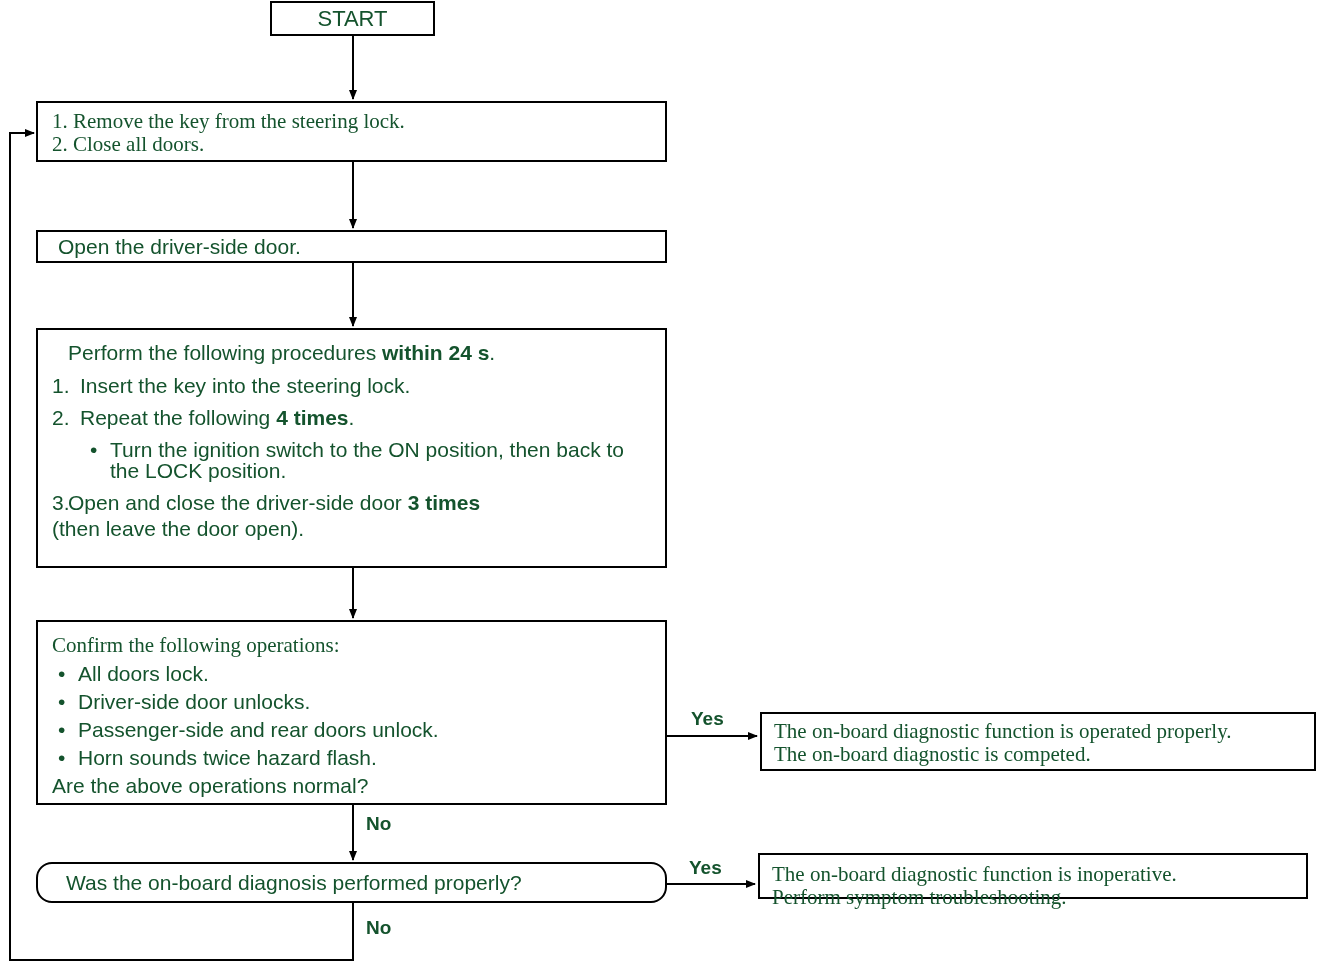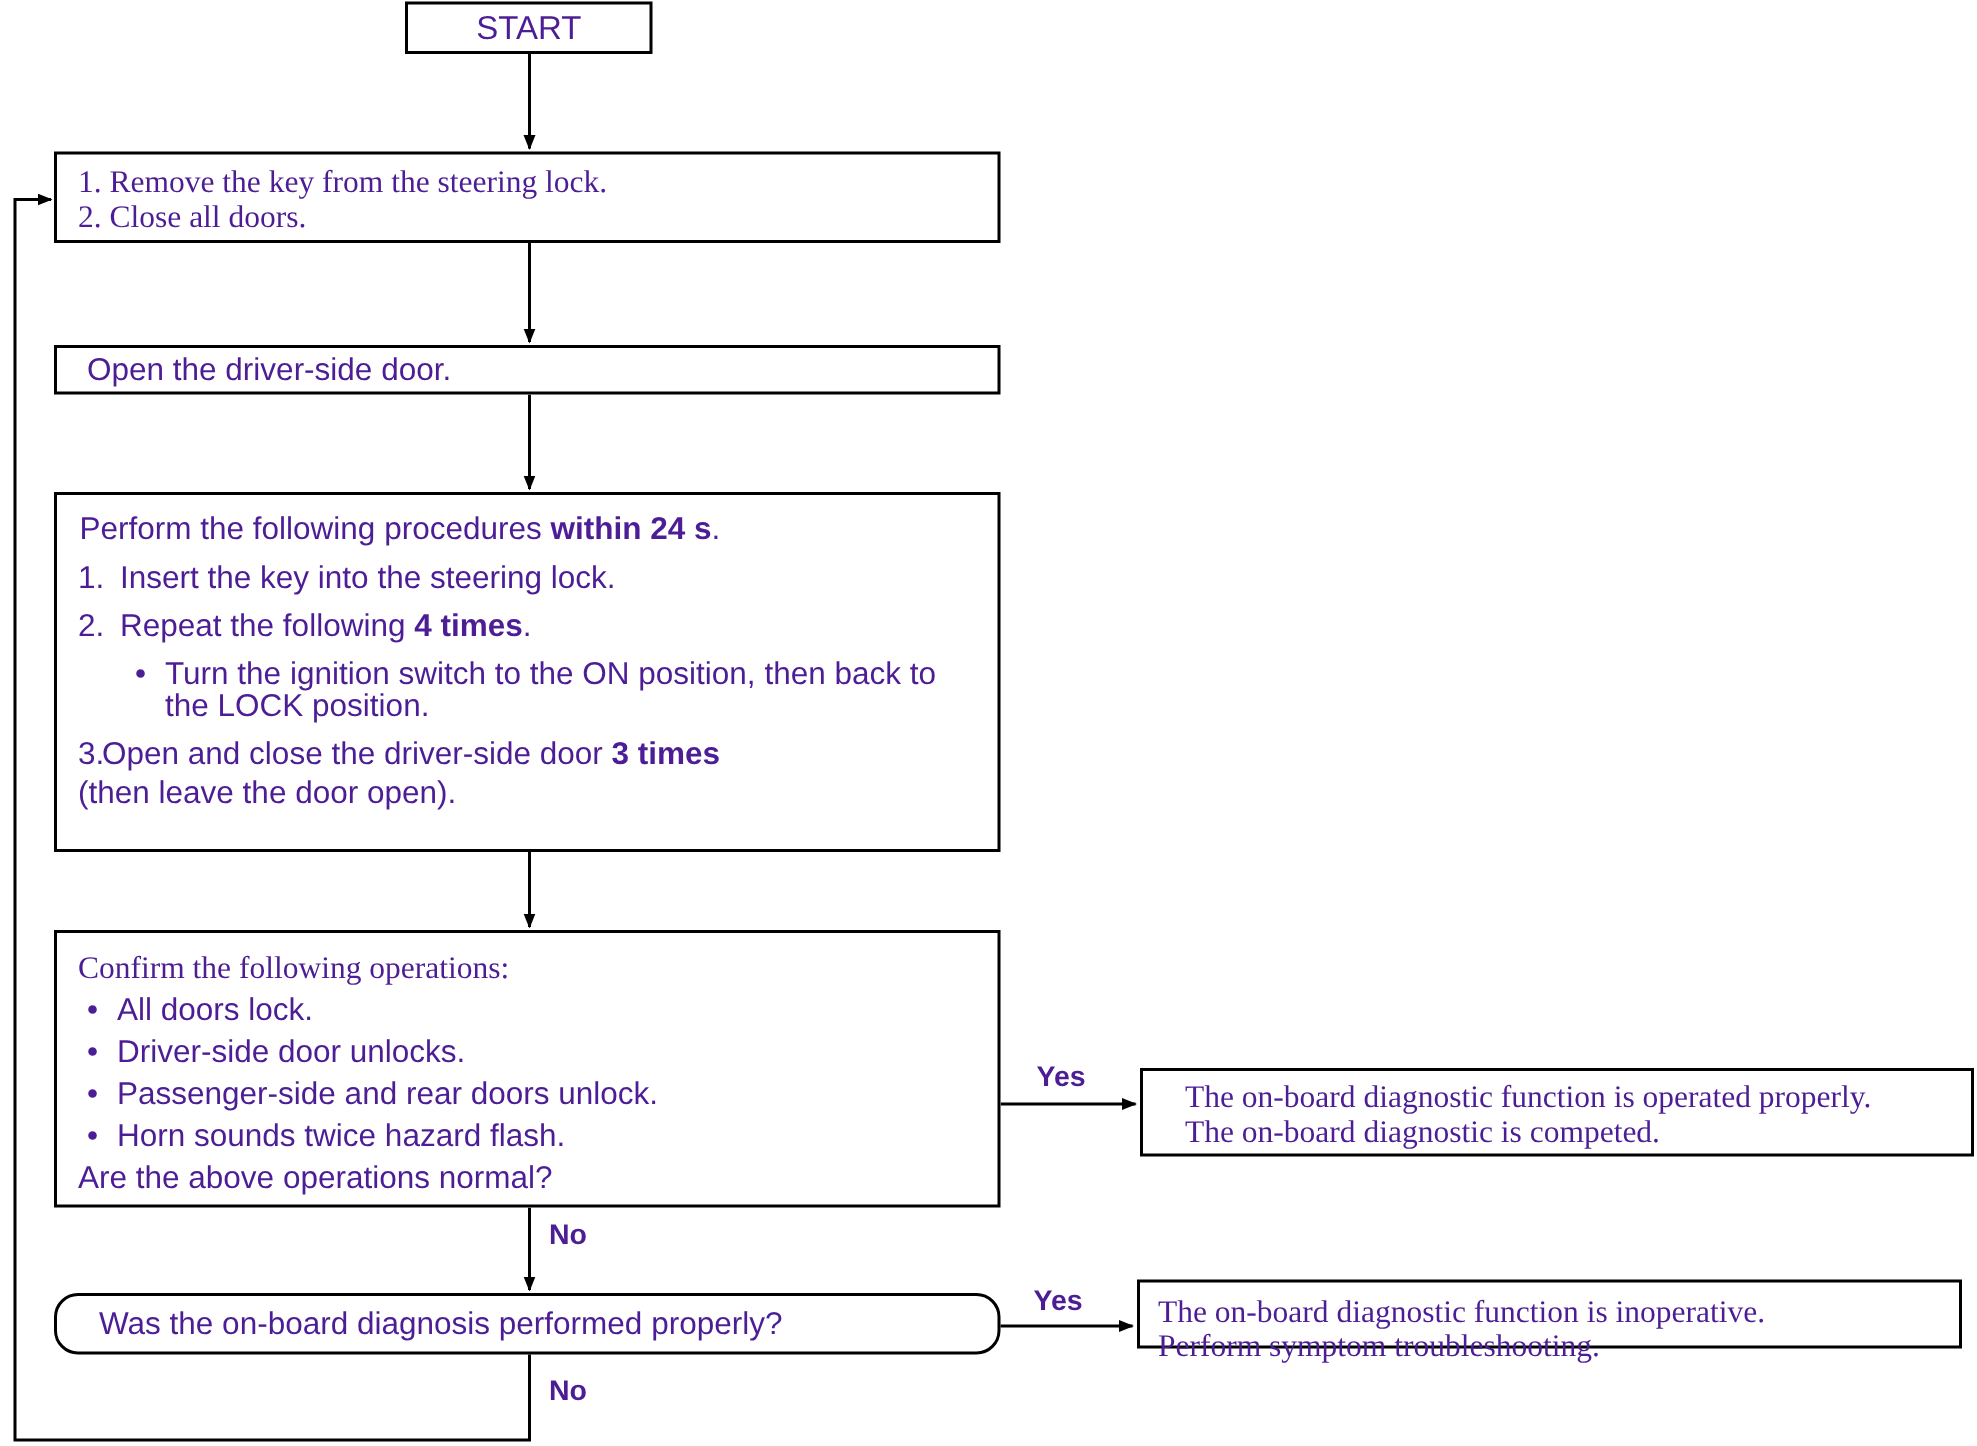--- a/index.html
+++ b/index.html
@@ -7,21 +7,21 @@
     margin: 0;
     padding: 0;
     background: #ffffff;
   }
   #canvas {
     position: relative;
     width: 1318px;
     height: 964px;
     background: #ffffff;
     font-family: "Liberation Sans", sans-serif;
-    color: #4c1d95;
+    color: #14532d;
     overflow: hidden;
   }
   .node {
     position: absolute;
     box-sizing: border-box;
     border: 2px solid #000000;
     background: #ffffff;
     line-height: 1.0;
   }
   .node-start {
@@ -74,40 +74,40 @@
     height: 41px;
     padding: 8px 0 0 28px;
     font-size: 21px;
     border-radius: 16px;
   }
   .node-result1 {
     left: 760px;
     top: 712px;
     width: 556px;
     height: 59px;
-    padding: 7px 0 0 28px;
+    padding: 7px 0 0 12px;
     font-size: 21px;
   }
   .node-result2 {
     left: 758px;
     top: 853px;
     width: 550px;
     height: 46px;
     padding: 9px 0 12px 12px;
     font-size: 21px;
   }
 
   .line-row {
     margin: 0 0 4px 0;
     white-space: nowrap;
   }
   .tight { margin-bottom: 2px; font-family: Liberation Serif, serif; }
 
   
-  .p-intro { margin: 0 0 12px 1px; }
+  .p-intro { margin: 0 0 12px 16px; }
   .p-item {
     margin: 0 0 11px 0;
     padding-left: 28px;
     position: relative;
   }
   .p-item .num {
     position: absolute;
     left: 0;
     top: 0;
   }

